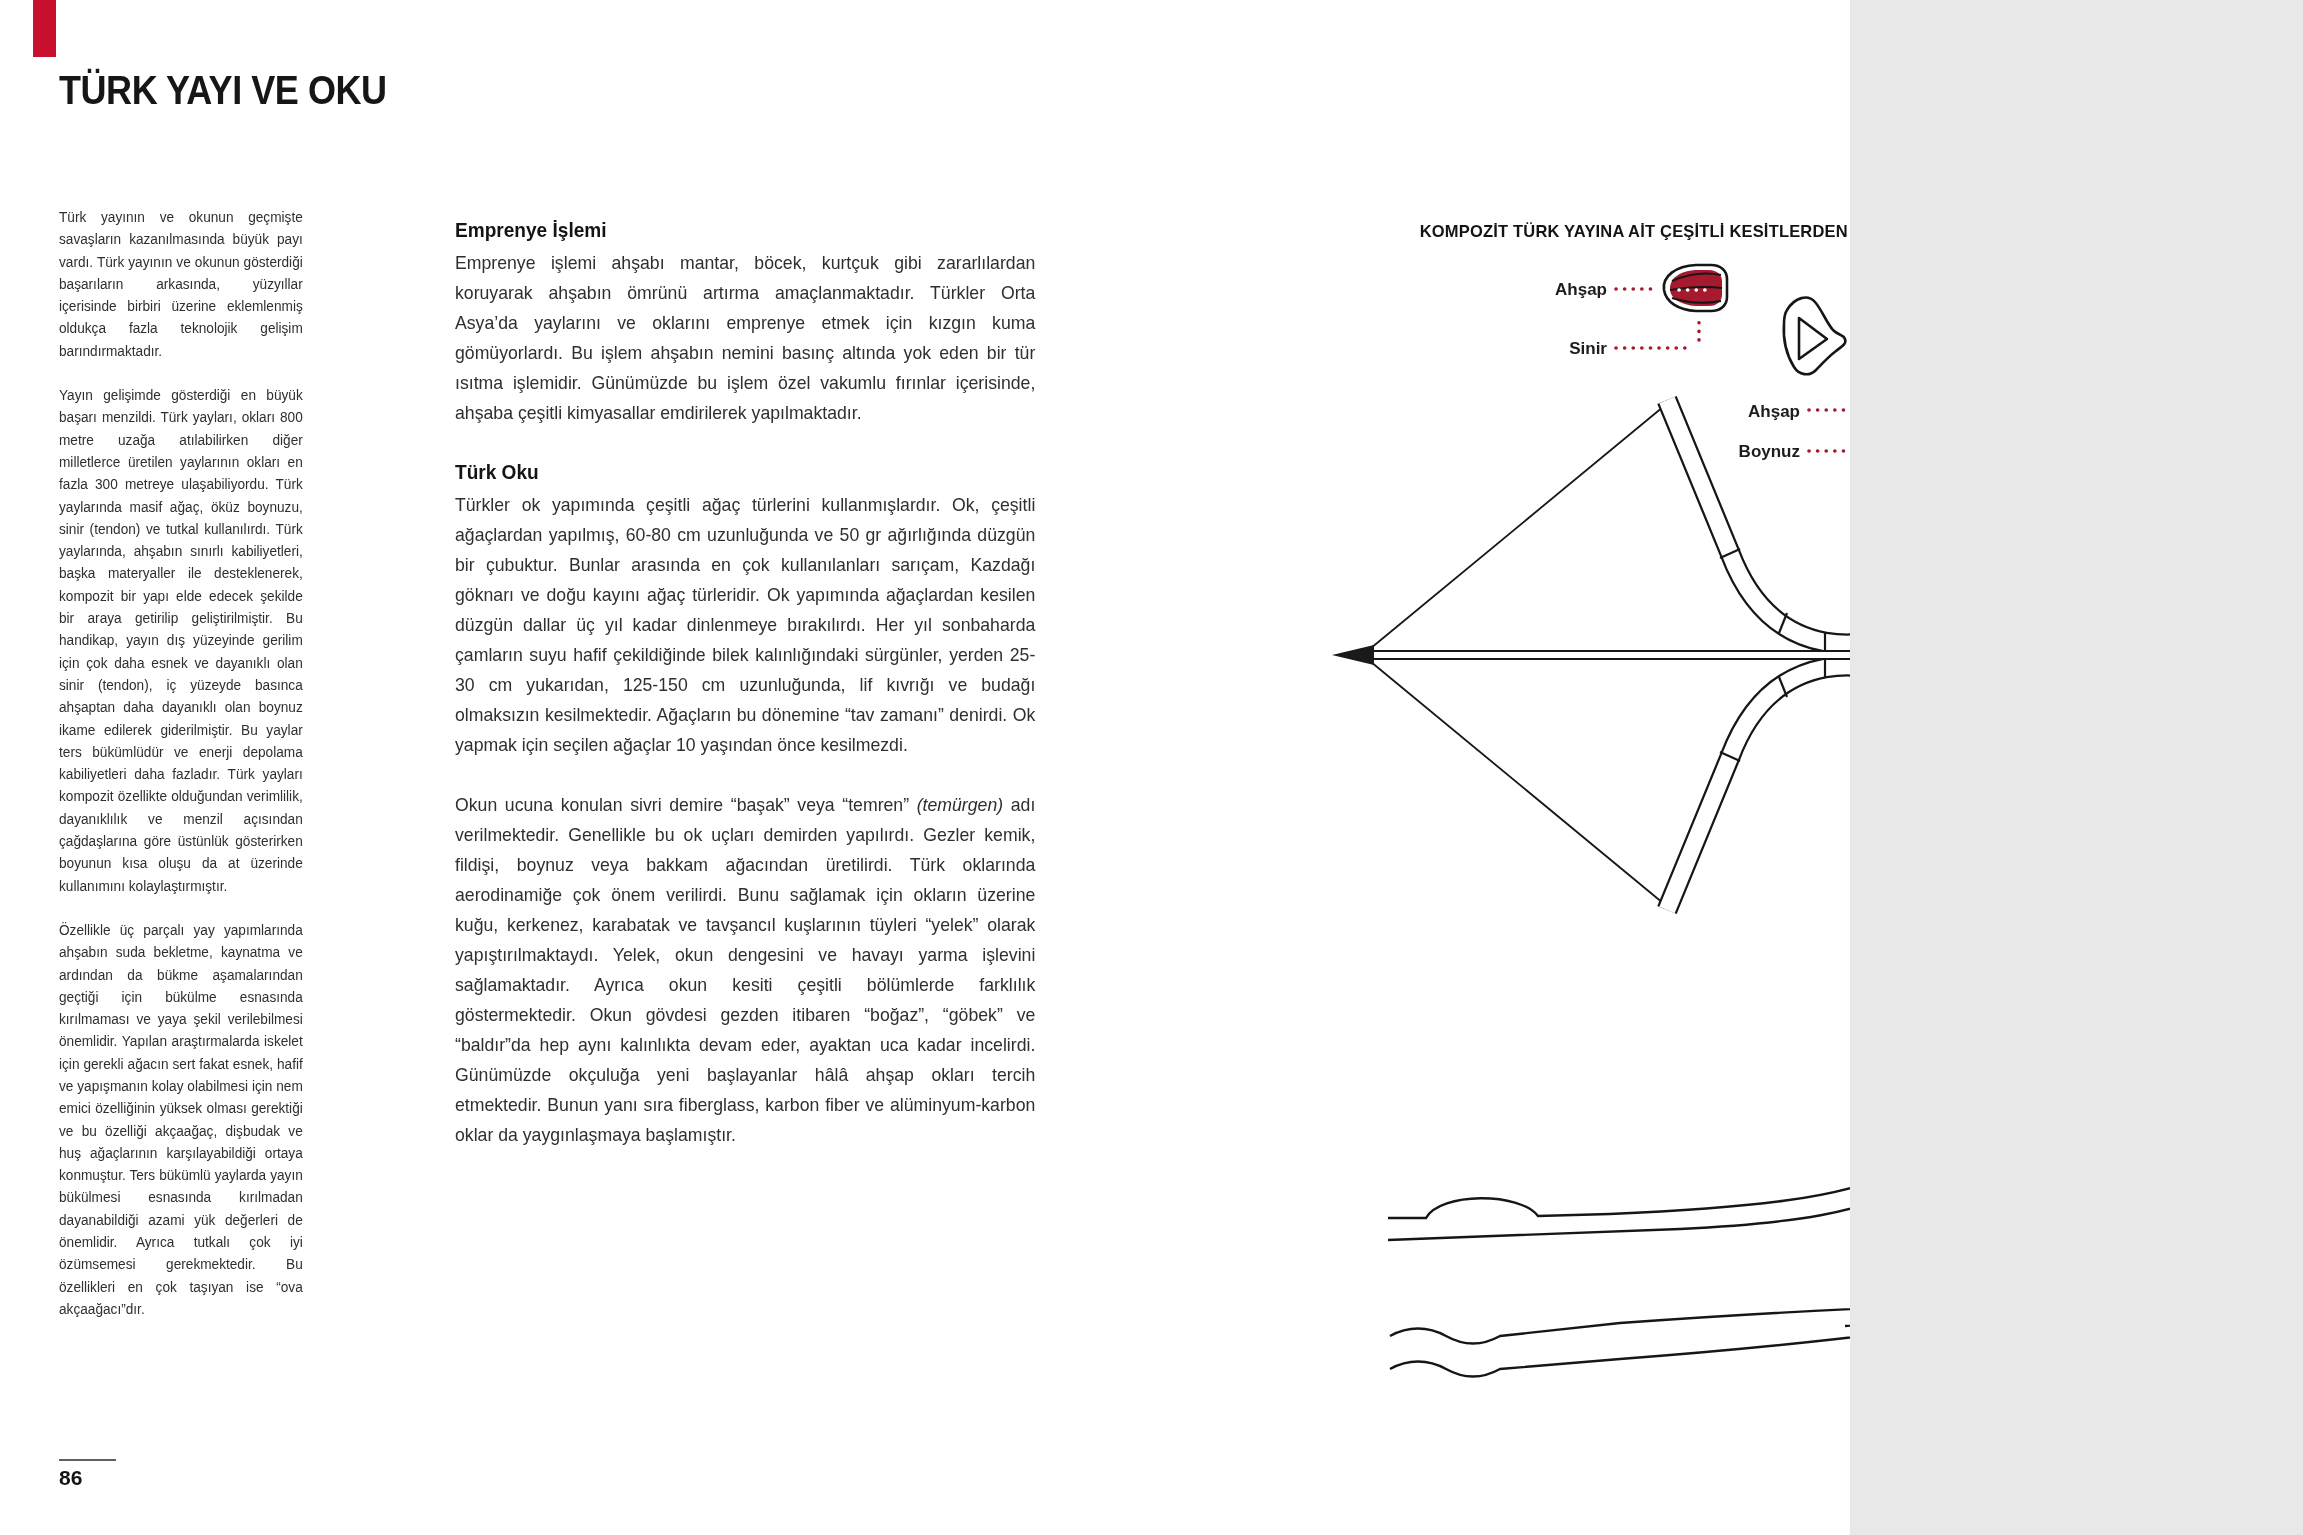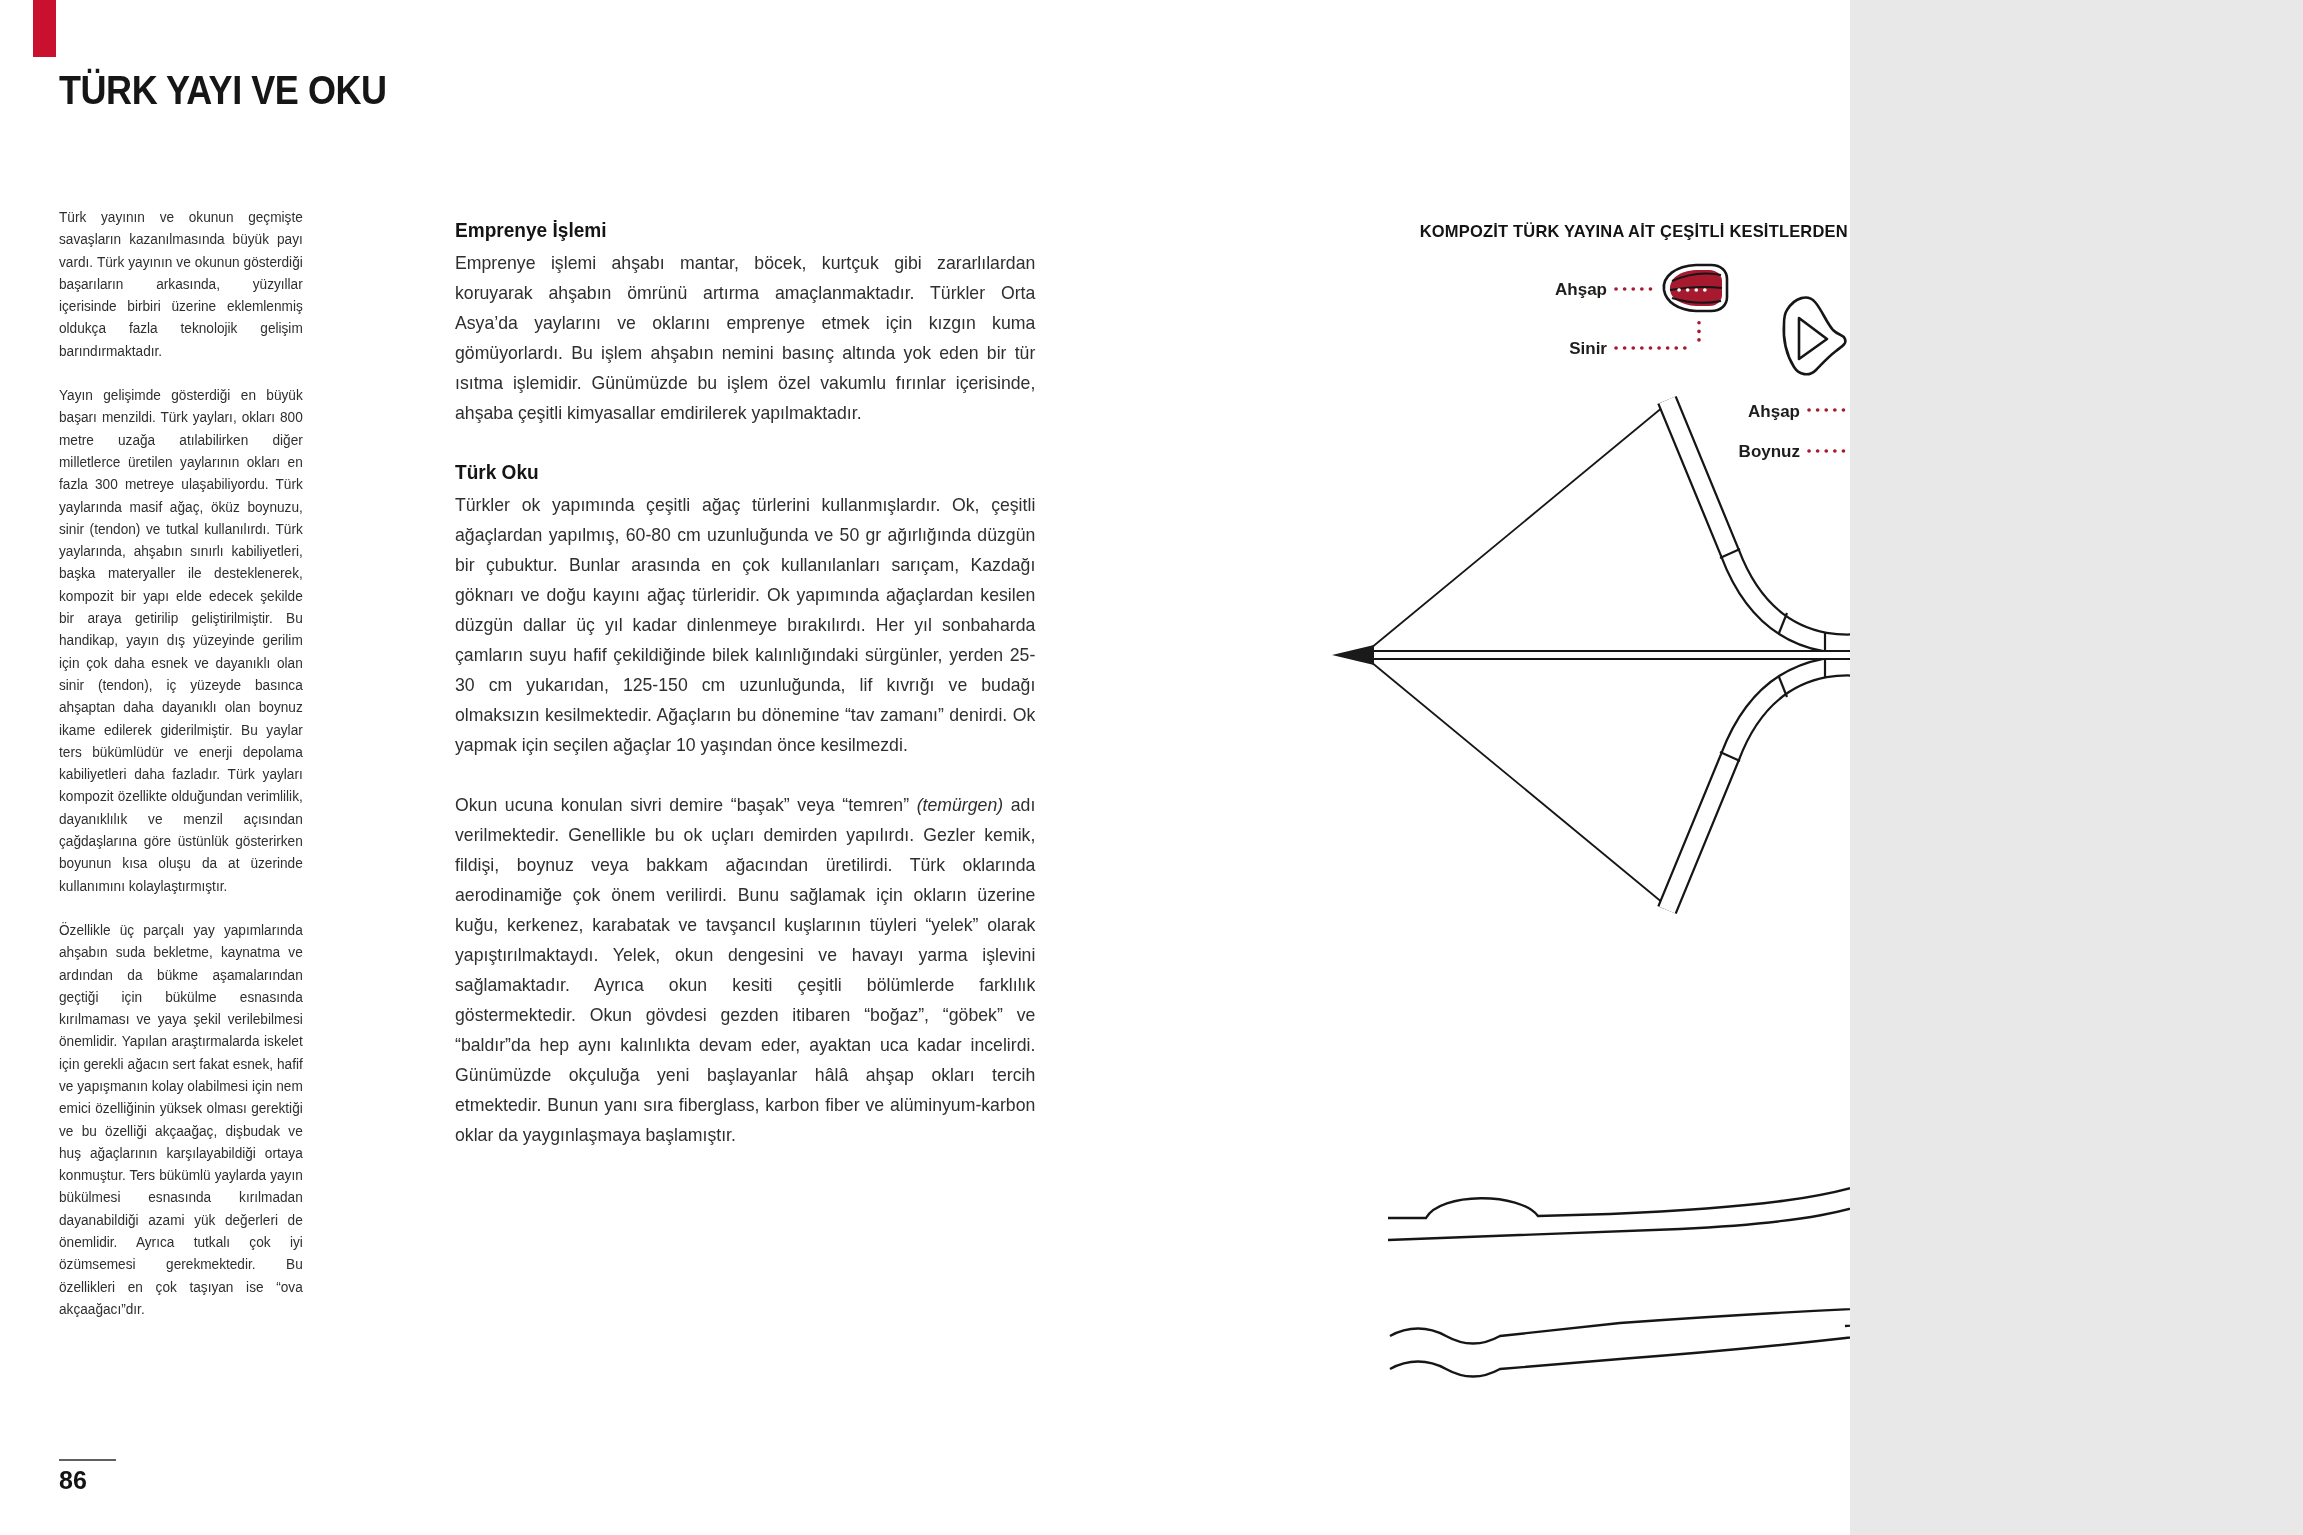--- a/index.html
+++ b/index.html
@@ -36,21 +36,21 @@
   .grain{stroke:#161616;stroke-width:2px;fill:none;}
   .band-outer{fill:none;stroke:#161616;stroke-width:21px;}
   .band-inner{fill:none;stroke:#ffffff;stroke-width:16.5px;}
   .tick{stroke:#161616;stroke-width:2.2px;}
   .dots-red{stroke:#a6192e;stroke-width:3.6px;stroke-dasharray:0.1 8.5;stroke-linecap:round;fill:none;}
   .dots-white{stroke:#ffffff;stroke-width:3.6px;stroke-dasharray:0.1 8.5;stroke-linecap:round;fill:none;}
   .lbl{font-family:"Liberation Sans",sans-serif;font-size:17px;font-weight:bold;fill:#1d1d1b;}
   .page-rule{position:absolute;top:1459px;width:57px;border-top:2px solid #606060;height:0;}
   .rule-left{left:59px;}
   .rule-right{left:2187px;}
-  .pagenum{position:absolute;top:1466px;font-size:25px;font-weight:bold;color:#141414;width:57px;}
+  .pagenum{position:absolute;top:1466px;font-size:21px;font-weight:bold;color:#141414;width:57px;}
   .pn-left{left:59px;text-align:left;}
   .pn-right{left:2187px;text-align:left;}
 </style>
 </head>
 <body>
 
 <div class="spread">
 
   <div class="chapter-tab"></div>
 

